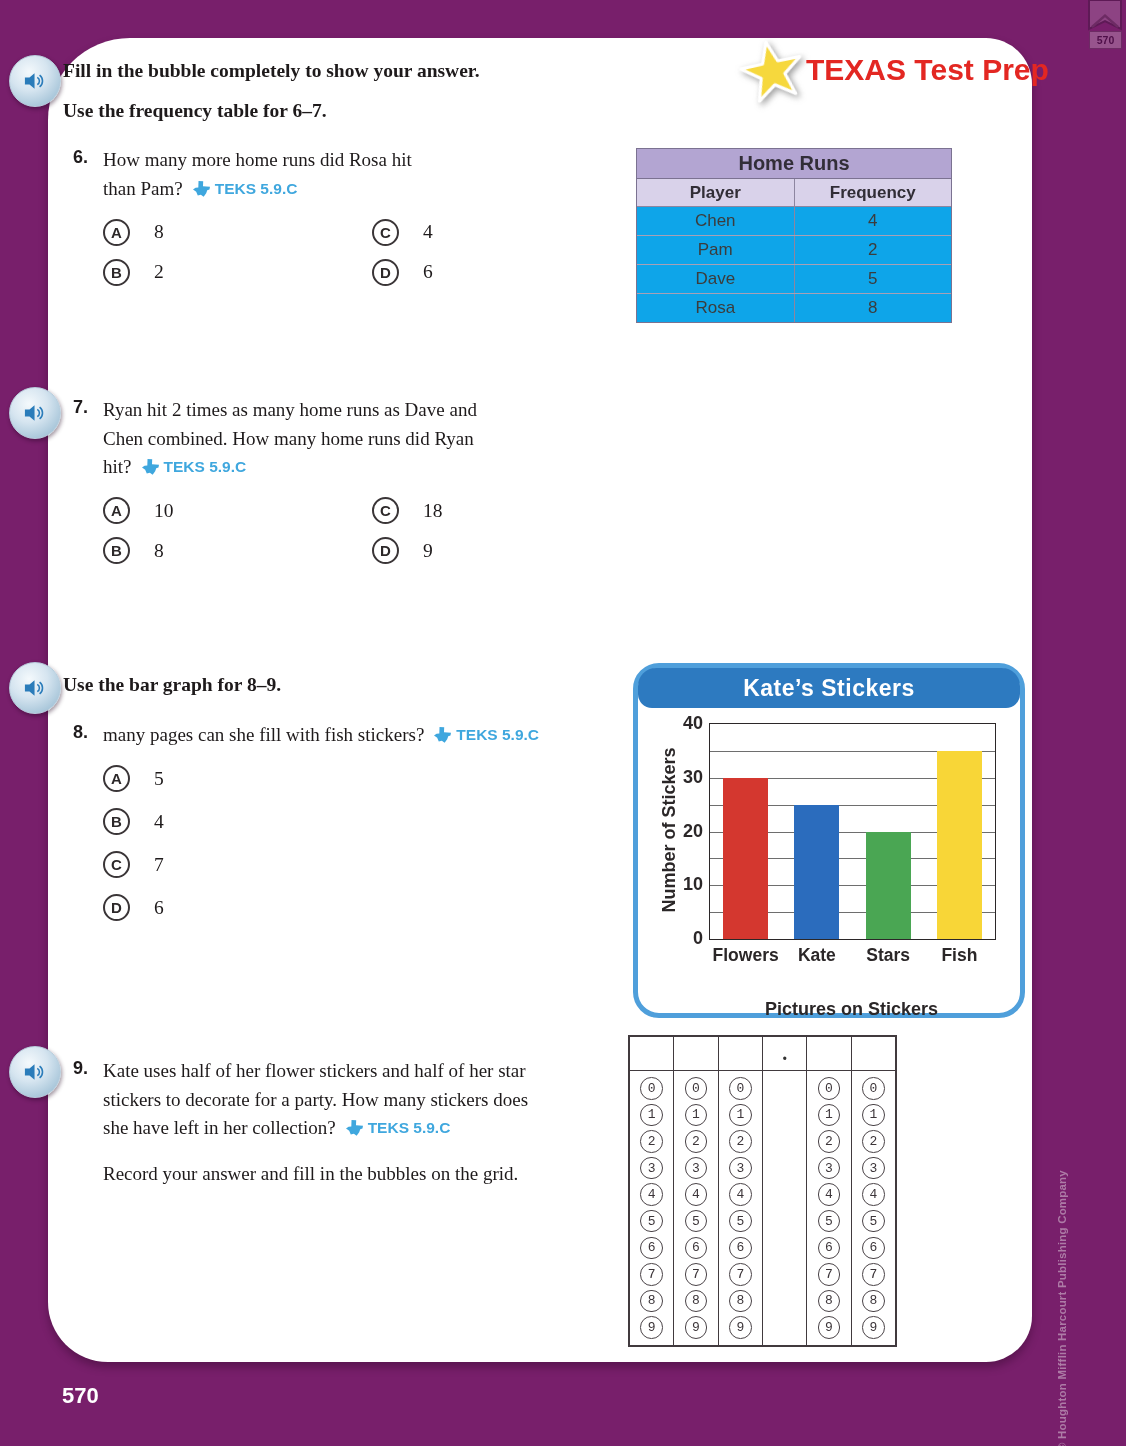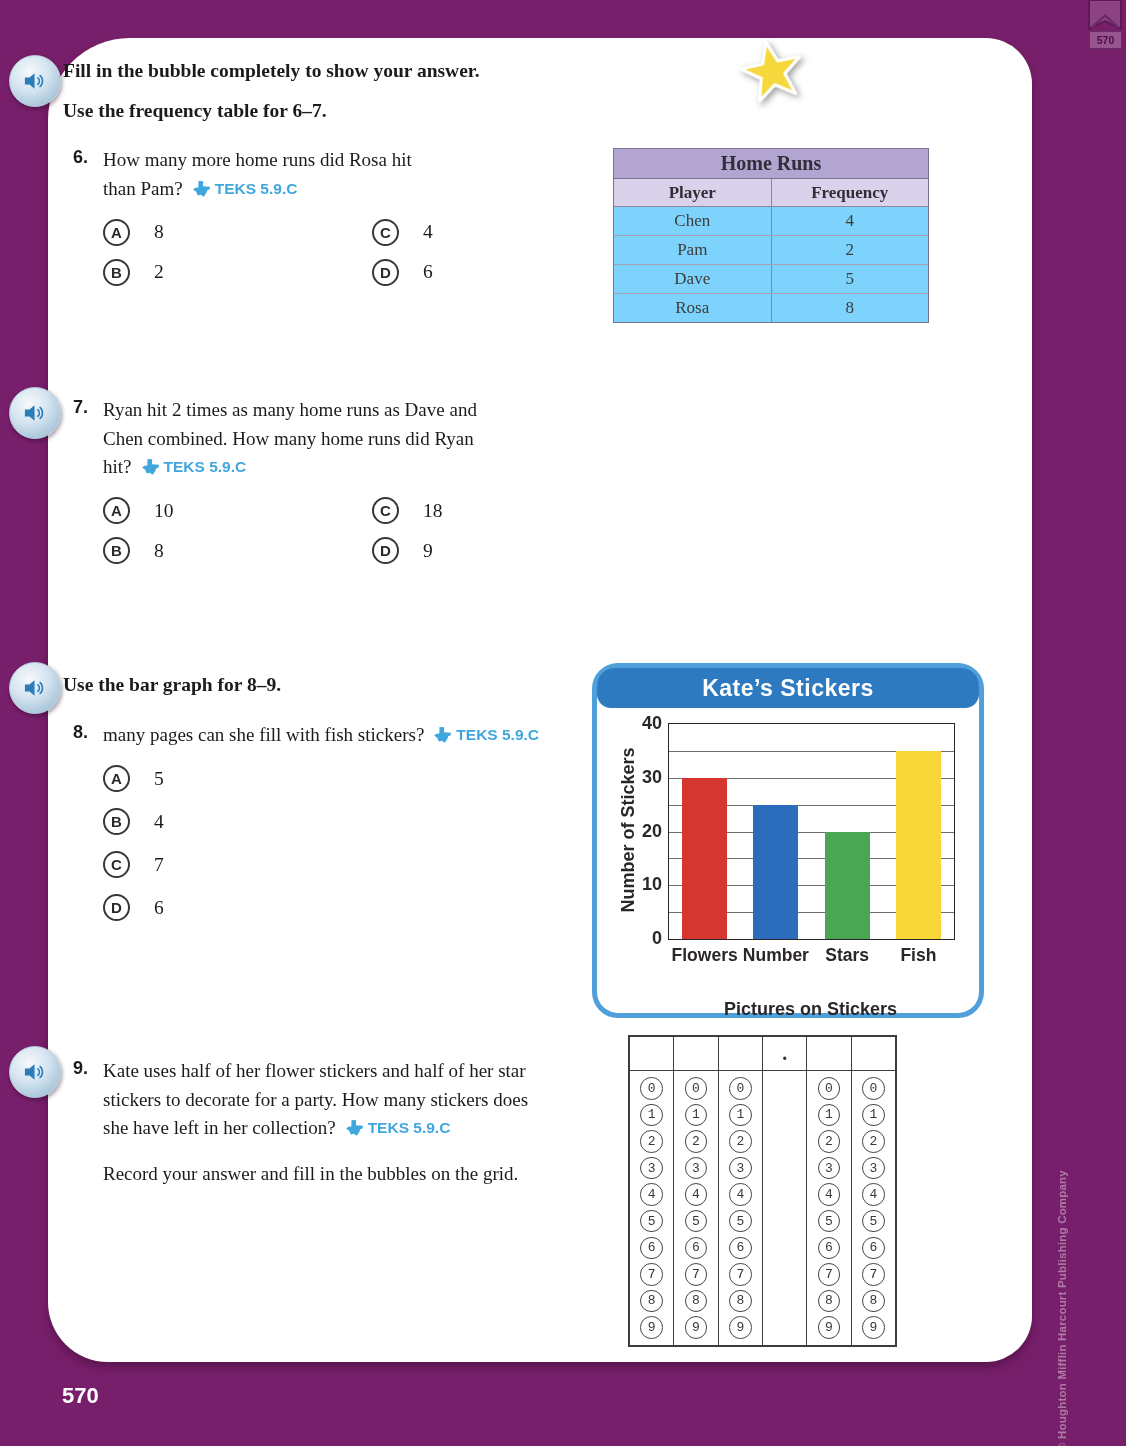--- a/index.html
+++ b/index.html
@@ -43,33 +43,33 @@
   .opts.cols2{grid-template-columns:269px auto;row-gap:12px;}
   .opts.cols1{grid-template-columns:auto;row-gap:15px;}
   .opt{display:flex;align-items:center;height:28px;}
   .opt-circle{width:27px;height:27px;border:2.2px solid #3a3537;border-radius:50%;box-sizing:border-box;
               display:flex;align-items:center;justify-content:center;
               font:bold 15px "Liberation Sans",sans-serif;color:#2c2829;cursor:pointer;}
   .opt-val{margin-left:24px;font-size:19.5px;color:#1e1a1b;}
   .qnote{margin-top:17px;}
 
   
-  .ftable{position:absolute;left:613px;top:148px;width:316px;border:1.6px solid #7b7291;
-          box-sizing:border-box;font-family:Liberation Serif, serif;background:#7dd3fc;}
+  .ftable{position:absolute;left:636px;top:148px;width:316px;border:1.6px solid #7b7291;
+          box-sizing:border-box;font-family:Liberation Sans, sans-serif;background:#0ea5e9;}
   .ft-title{height:29px;line-height:29px;text-align:center;background:#b3a5d2;
             font-weight:bold;font-size:20px;color:#322e38;border-bottom:1.4px solid #7b7291;}
   .ft-head{display:flex;height:27px;background:#d9d2ea;border-bottom:1.4px solid #8d85a0;}
   .ft-head .ft-cell{font-weight:bold;font-size:17px;color:#312d36;}
   .ft-row{display:flex;height:28px;border-bottom:1.2px solid #a8a0b5;}
   .ft-row:last-child{border-bottom:none;justify-content:center;}
   .ft-cell{flex:1;display:flex;align-items:center;justify-content:center;font-size:17px;color:#3c3c3c;}
   .ft-divider{border-left:1.2px solid #8d85a0;}
 
   
-  .chart-card{position:absolute;left:592px;top:663px;width:392px;height:355px;box-sizing:border-box;
+  .chart-card{position:absolute;left:633px;top:663px;width:392px;height:355px;box-sizing:border-box;
               background:#fff;border:5px solid #4f9fdb;border-radius:26px;}
   .chart-titleband{position:absolute;left:0;right:0;top:0;height:40px;background:#2d7ac0;
                    border-radius:18px 18px 14px 14px;display:flex;align-items:center;justify-content:center;
                    color:#fff;font:bold 23px "Liberation Sans",sans-serif;letter-spacing:.5px;}
   .plot{position:absolute;left:71px;top:55px;width:285px;height:215px;border:1.6px solid #2b2728;box-sizing:content-box;}
   .gridline{position:absolute;left:0;right:0;height:1.1px;background:#6e6e6e;}
   .bar{position:absolute;bottom:0;}
   .ytick{position:absolute;left:-40px;width:33px;text-align:right;
          font:bold 18px "Liberation Sans",sans-serif;color:#2b2728;}
   .catlab{position:absolute;top:221px;width:80px;text-align:center;
@@ -140,20 +140,21 @@
   </div>
 
   <div class="heading" style="top:60px">Fill in the bubble completely to show your answer.</div>
   <div class="heading" style="top:100px">Use the frequency table for 6–7.</div>
   <div class="heading" style="top:674px">Use the bar graph for 8–9.</div>
 
   <div class="logo">
     <svg class="star" viewBox="0 0 100 96">
       <polygon points="50,2 62,34 97,35 69,56 79,90 50,70 21,90 31,56 3,35 38,34" fill="#f6d83d" stroke="#ffffff" stroke-width="5" stroke-linejoin="round"></polygon>
     </svg>
+    <span class="brand">TEXAS Test Prep</span>
   </div>
 
   <div class="question" style="top:146px">
     <span class="qnum">6.</span>
     <div class="qbody">
         <div class="qline">How many more home runs did Rosa hit</div>
         <div class="qline">than Pam?<span class="teks">
             <svg class="txicon" viewBox="0 0 16 15">
               <path d="M5.2,0 L9.6,0.3 L9.4,4.8 L16,5.4 L15.5,8 L13.4,8.6 L12.4,11.6 L10,14.8 L7.4,13 L4.5,13.5 L3,10.2 L0,7.9 L2.4,6.3 L5,6.1 Z" fill="#3fa7de"></path>
             </svg>
@@ -295,21 +296,21 @@
         <div class="bar" style="left: 13.125px; width: 45px; height: 161.25px; background: rgb(212, 55, 47);"></div>
         <div class="bar" style="left: 84.375px; width: 45px; height: 134.375px; background: rgb(43, 108, 189);"></div>
         <div class="bar" style="left: 155.625px; width: 45px; height: 107.5px; background: rgb(74, 166, 83);"></div>
         <div class="bar" style="left: 226.875px; width: 45px; height: 188.125px; background: rgb(248, 214, 55);"></div>
         <div class="ytick" style="top: 204px;">0</div>
         <div class="ytick" style="top: 150.25px;">10</div>
         <div class="ytick" style="top: 96.5px;">20</div>
         <div class="ytick" style="top: 42.75px;">30</div>
         <div class="ytick" style="top: -11px;">40</div>
         <div class="catlab" style="left: -4.375px;">Flowers</div>
-        <div class="catlab" style="left: 66.875px;">Number</div>
+        <div class="catlab" style="left: 66.875px;">Kate</div>
         <div class="catlab" style="left: 138.125px;">Stars</div>
         <div class="catlab" style="left: 209.375px;">Fish</div>
       </div>
     <div class="xlab">Pictures on Stickers</div>
     <div class="ylab">Number of Stickers</div>
   </div>
 
   <div class="agrid">
       <div class="agcol">
         <div class="aghead"></div>

